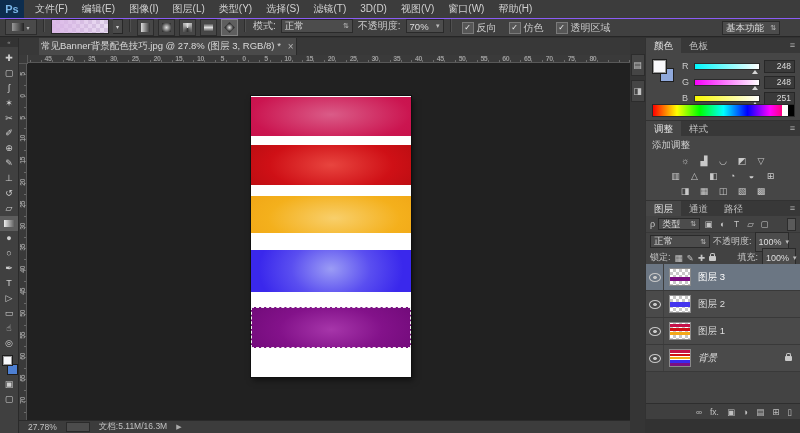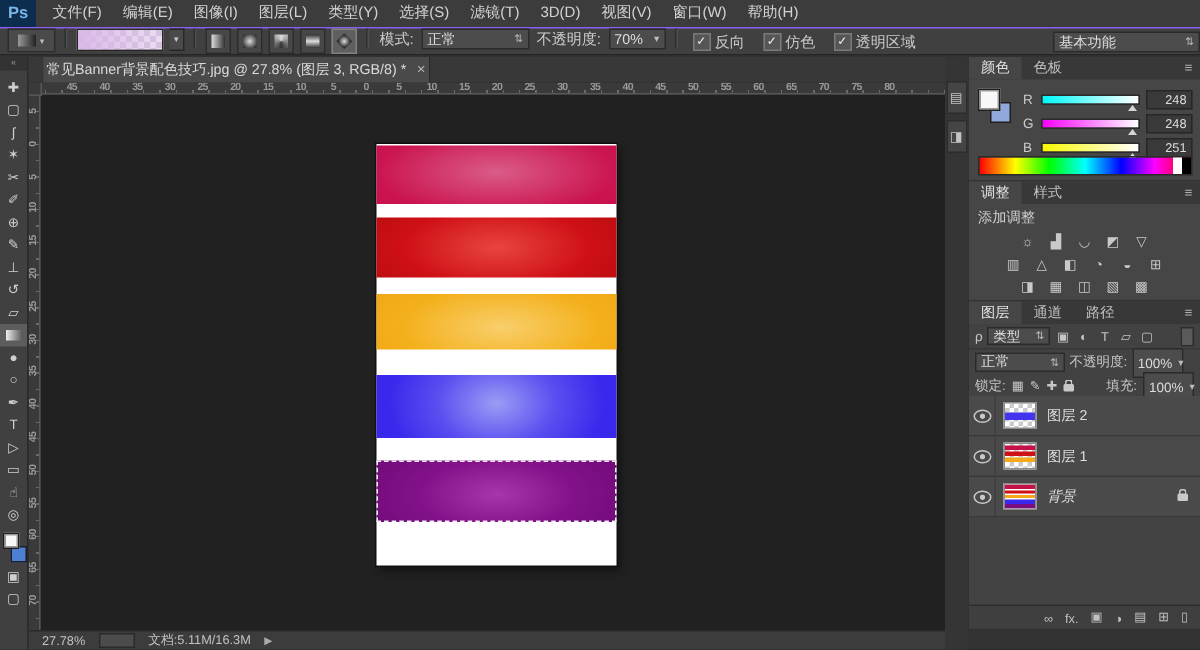--- a/index.html
+++ b/index.html
@@ -1,20 +1,20 @@
 <!DOCTYPE html>
 <html><head>
 <meta charset="utf-8">
 <style>
   html,body{margin:0;padding:0;background:#2b2b2b}
   body{width:800px;height:433px;overflow:hidden;font-family:"Liberation Sans","DejaVu Sans",sans-serif}
   #app{position:relative;width:800px;height:433px;background:#323232;color:#c9c9c9;font-size:10px}
 
   
-  .menubar{position:absolute;left:0;top:0;width:800px;height:18px;background:#3c3c3c;border-bottom:3px solid #8b5cf6;display:flex;align-items:center;z-index:6}
+  .menubar{position:absolute;left:0;top:0;width:800px;height:18px;background:#3c3c3c;border-bottom:1px solid #8b5cf6;display:flex;align-items:center;z-index:6}
   .pslogo{width:24px;height:18px;background:#0d2d4e;color:#7ab6e8;font-weight:bold;font-size:11px;text-align:center;line-height:18px;margin-right:4px}
   .mi{padding:0 7px;line-height:18px;color:#d2d2d2;font-size:10px;white-space:nowrap}
 
   
   .optionsbar{position:absolute;left:0;top:19px;width:800px;height:18px;background:#404040;border-bottom:1px solid #262626;display:flex;gap:4px;padding-left:5px;box-sizing:border-box;z-index:6}
   .ob-sep{width:1px;height:13px;background:#2e2e2e;border-right:1px solid #505050;margin:0 2px}
   .preset-btn{width:30px;height:14px;background:#4a4a4a;border:1px solid #2c2c2c;display:flex;align-items:center;justify-content:center;gap:2px}
   .preset-grad{width:12px;height:8px;background:linear-gradient(to right,#999,#222)}
   .tiny-ar{font-size:6px;color:#bbb}
   .grad-preview{width:56px;height:13px;border:1px solid #272727;position:relative;background-color:#e6d9ef;background-image:linear-gradient(45deg,#c7b3d6 25%,transparent 25%,transparent 75%,#c7b3d6 75%),linear-gradient(45deg,#c7b3d6 25%,transparent 25%,transparent 75%,#c7b3d6 75%);background-size:8px 8px;background-position:0 0,4px 4px}
@@ -28,35 +28,35 @@
   .gt-angle i{background:conic-gradient(from 0deg,#ddd,#333,#ddd)}
   .gt-reflect i{background:linear-gradient(to bottom,#333,#ddd,#333)}
   .gt-diamond i{background:radial-gradient(closest-side,#ddd,#333);transform:rotate(45deg) scale(.85)}
   .ob-label{font-size:10px;color:#cdcdcd;margin:0 1px;white-space:nowrap}
   .dd{height:14px;background:#4c4c4c;border:1px solid #2a2a2a;display:flex;align-items:center;justify-content:space-between;padding:0 3px;font-size:9.5px;color:#ddd;box-sizing:border-box;white-space:nowrap}
   .dd .ar{font-size:7px;color:#bbb;margin-left:4px}
   .mode-dd{width:72px}
   .opacity-dd{width:38px}
   .cb{display:flex;align-items:center;gap:3px;margin:0 4px;white-space:nowrap}
   .cb .box{width:10px;height:10px;background:#565656;border:1px solid #7a7a7a;color:#eee;font-size:8px;line-height:10px;text-align:center}
-  .ws-dd{position:absolute;right:0;top:2px;width:98px}
+  .ws-dd{position:absolute;right:20px;top:2px;width:58px}
 
   
   .toolbar{position:absolute;left:0;top:38px;width:18px;bottom:0;background:#404040;border-right:1px solid #2a2a2a;display:flex;flex-direction:column;align-items:center;z-index:5}
   .tb-top{width:18px;height:9px;background:#333;color:#999;font-size:6px;line-height:9px;text-align:center;margin-bottom:4px}
   .tool{width:18px;height:15px;line-height:15px;text-align:center;font-size:9px;color:#cfcfcf;flex:none}
   .tool.on{background:#5d5d5d}
   .grad-sw{display:inline-block;width:11px;height:7px;background:linear-gradient(to right,#eee,#555);vertical-align:middle}
   .swatches{position:relative;width:18px;height:23px;margin-top:3px;flex:none}
   .sw-bg{position:absolute;left:7px;top:10px;width:9px;height:9px;background:#4d7fd2;border:1px solid #1d1d1d}
   .sw-fg{position:absolute;left:2px;top:1px;width:9px;height:9px;background:#f8f8fb;border:1px solid #1d1d1d;box-shadow:inset 0 0 0 1px #9a9a9a}
 
   
   .tabbar{position:absolute;left:19px;top:38px;width:611px;height:17px;background:#383838;display:flex;z-index:5}
-  .doc-tab{background:#4a4a4a;height:17px;display:flex;align-items:center;padding:0 2px;gap:7px;font-size:9.5px;color:#dadada;border-right:1px solid #2a2a2a;margin-left:10px;white-space:nowrap}
+  .doc-tab{background:#4a4a4a;height:17px;display:flex;align-items:center;padding:0 2px;gap:7px;font-size:9.5px;color:#dadada;border-right:1px solid #2a2a2a;margin-left:20px;white-space:nowrap}
   .tab-close{color:#b5b5b5;font-size:10px}
 
   
   .canvas-area{position:absolute;left:19px;top:55px;width:611px;height:365px;background:#212121;overflow:hidden}
   .hruler{position:absolute;left:0;top:0;width:611px;height:8px;background:#3a3a3a;border-bottom:1px solid #585858;display:flex;padding-left:18px;box-sizing:border-box;background-image:repeating-linear-gradient(to right,#6a6a6a 0 1px,transparent 1px 10.9px);background-size:100% 2px;background-repeat:no-repeat;background-position:0 100%}
   .hn{width:21.8px;flex:none;text-align:center;font-size:7px;line-height:8px;color:#9a9a9a;letter-spacing:-.5px}
   .vruler{position:absolute;left:0;top:8px;width:8px;bottom:0;background:#3a3a3a;border-right:1px solid #585858;display:flex;flex-direction:column;box-sizing:border-box;background-image:repeating-linear-gradient(to bottom,#6a6a6a 0 1px,transparent 1px 10.9px);background-size:2px 100%;background-repeat:no-repeat;background-position:100% 0}
   .vn{height:21.8px;flex:none;font-size:7px;color:#9a9a9a;writing-mode:vertical-rl;transform:rotate(180deg);text-align:center;width:8px;letter-spacing:-.5px}
   .ruler-corner{position:absolute;left:0;top:0;width:8px;height:8px;background:#3a3a3a;border-right:1px solid #585858;border-bottom:1px solid #585858;z-index:2}
   .canvas{position:absolute;left:232px;top:41px;width:160px;height:281px;background:#fff;box-shadow:0 0 0 1px #101010,2px 3px 6px rgba(0,0,0,.55)}
@@ -422,20 +422,29 @@
         <span class="lock-ic">✚</span>
         <span class="padlock in-row"></span>
         <span class="spacer"></span>
         <span class="sm-label">填充:</span>
         <div class="dd val-dd">
           <span>100%</span>
           <span class="ar">▾</span>
         </div>
       </div>
       <div class="layer-list">
+        <div class="lrow sel">
+          <span class="eye-cell">
+              <i class="eye"></i>
+            </span>
+          <span class="thumb checker">
+              <i class="stripe" style="top:52%;height:26%;background:#7b0f82"></i>
+            </span>
+          <span class="lname">图层 3</span>
+        </div>
         <div class="lrow">
           <span class="eye-cell">
               <i class="eye"></i>
             </span>
           <span class="thumb checker">
               <i class="stripe" style="top:40%;height:26%;background:#4334ee"></i>
             </span>
           <span class="lname">图层 2</span>
         </div>
         <div class="lrow">

